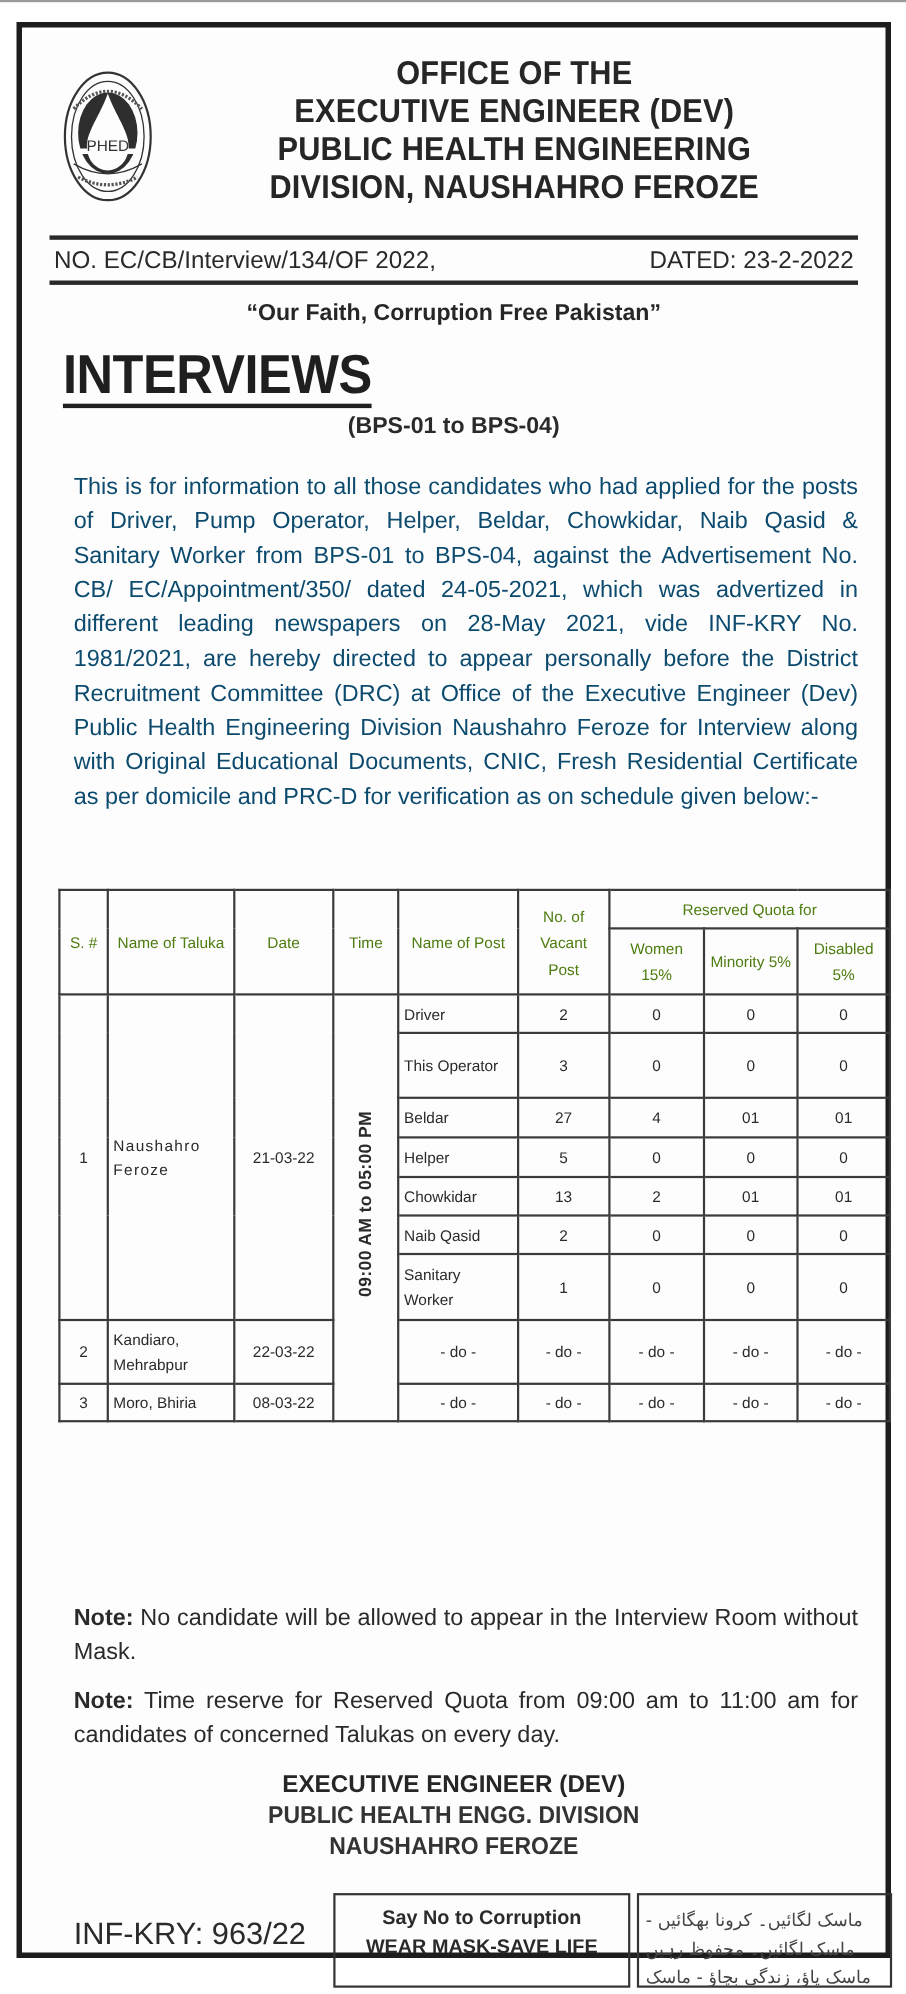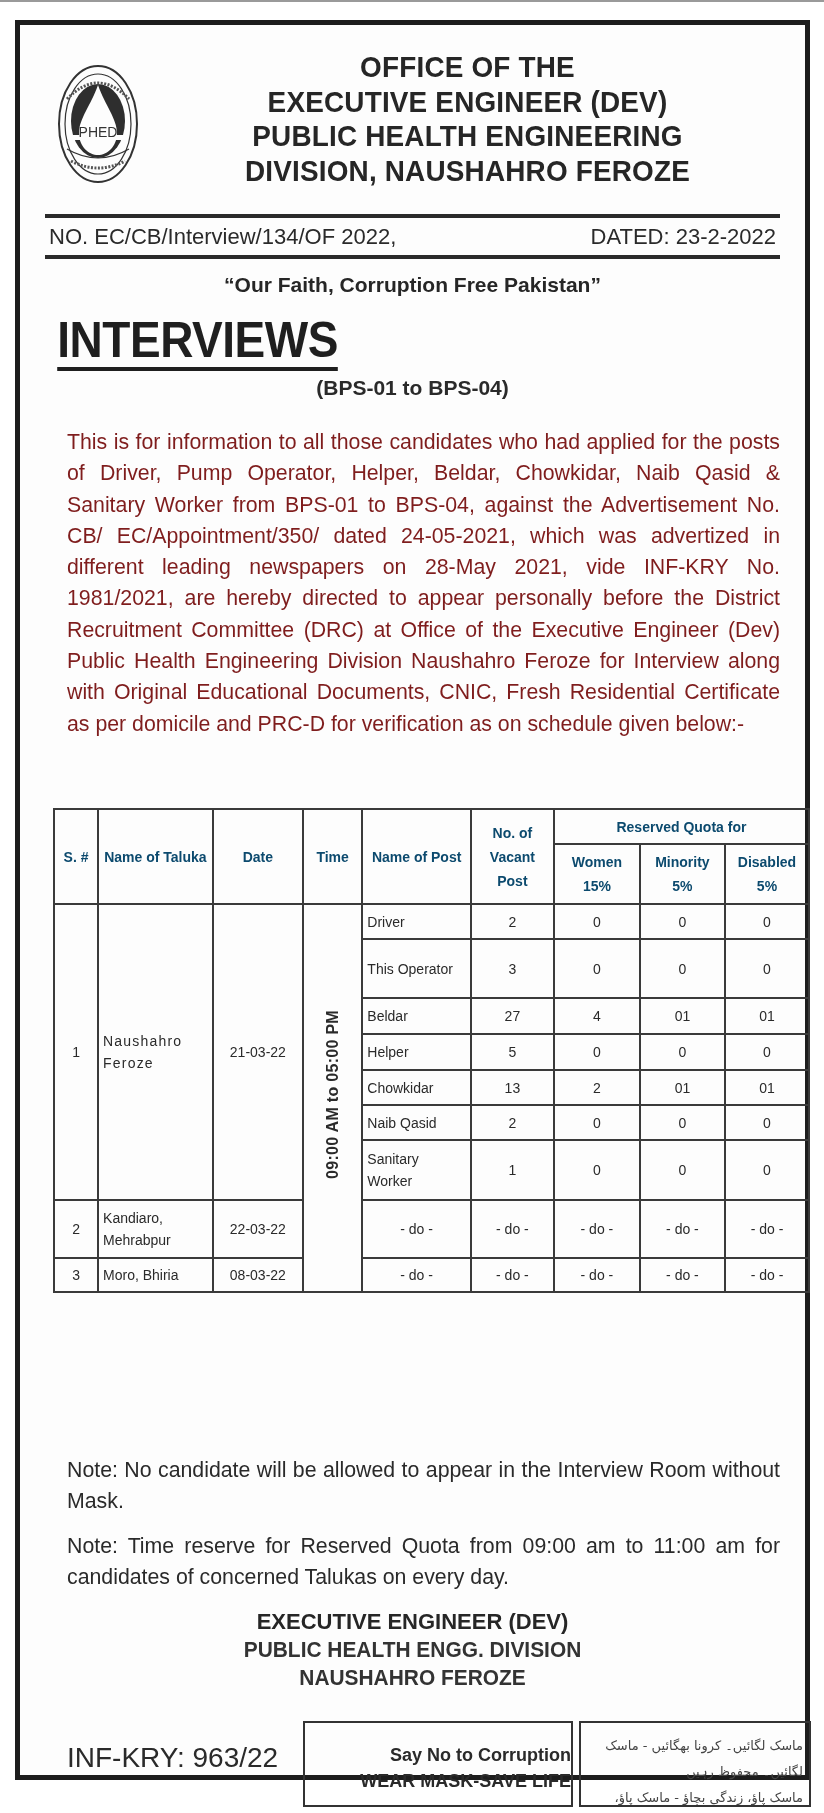--- a/index.html
+++ b/index.html
@@ -40,66 +40,66 @@
     display: inline-block; font-weight: bold; font-size: 50px; line-height: 54px; color: #1f1f1f;
     border-bottom: 4px solid #1f1f1f; padding-bottom: 0; letter-spacing: -0.5px;
     transform: scaleX(0.92);
   }
   .bps {
     position: absolute; left: 0; right: 0; top: 350px; text-align: center;
     font-weight: bold; font-size: 21px; line-height: 26px; color: #2a2a2a;
   }
   .body-text {
     position: absolute; left: 22px; right: 0; top: 402px;
-    font-size: 21.3px; line-height: 31.3px; text-align: justify; color: #7f1d1d;
+    font-size: 21.3px; line-height: 31.3px; text-align: justify; color: #0c4a6e;
   }
 
   
   .sched {
     position: absolute; left: 8px; top: 783px; width: 757px;
     border-collapse: collapse; font-size: 14px; color: #2a2a2a;
   }
   .sched th, .sched td { border: 2px solid #3a3a3a; text-align: center; vertical-align: middle; padding: 0 4px; }
-  .sched th { font-weight: bold; font-size: 14px; line-height: 24px; color: #0c4a6e; }
+  .sched th { font-weight: normal; font-size: 14px; line-height: 24px; color: #4d7c0f; }
   .sched td { line-height: 22px; }
   .sched td.post { text-align: left; }
   .sched td.taluka { text-align: left; }
   .sched td.time-cell { padding: 0; width: 58px; }
   .time-vert {
     display: inline-block; writing-mode: vertical-rl; transform: rotate(180deg);
     font-weight: bold; font-size: 16px; letter-spacing: 0.3px; color: #2a2a2a;
   }
   .spaced { letter-spacing: 1.2px; }
 
   .note {
     position: absolute; left: 22px; right: 0; font-size: 21.3px; line-height: 31px; color: #2a2a2a; text-align: justify;
   }
-  .note b { font-weight: normal; }
+  .note b { font-weight: bold; }
   .note1 { top: 1430px; }
   .note2 { top: 1506px; }
 
   .sign {
     position: absolute; left: 0; right: 0; top: 1583px; text-align: center; color: #262626;
   }
   .sign .l1 { font-weight: bold; font-size: 22px; line-height: 28px; }
   .sign .l2, .sign .l3 { font-size: 22px; line-height: 28px; font-weight: bold; color: #333; transform: scaleX(0.95); }
 
   .infkry {
     position: absolute; left: 22px; top: 1720px; font-size: 28px; line-height: 26px; color: #2a2a2a;
   }
   .box-corruption {
     position: absolute; left: 258px; top: 1696px; width: 270px; height: 86px;
-    border: 2px solid #333; text-align: right; padding-top: 20px;
+    border: 2px solid #333; text-align: center; padding-top: 8px;
   }
   .box-corruption .a { font-weight: bold; font-size: 18px; line-height: 24px; color: #2a2a2a; }
   .box-corruption .b { font-weight: bold; font-size: 18px; line-height: 24px; color: #2a2a2a; margin-top: 2px; }
   .box-urdu {
     position: absolute; left: 534px; top: 1696px; width: 232px; height: 86px;
-    border: 2px solid #333; direction: rtl; text-align: right; padding: 10px 6px 0 6px;
-    font-family: "DejaVu Sans", sans-serif; font-size: 13px; line-height: 26px; color: #444;
+    border: 2px solid #333; direction: rtl; text-align: left; padding: 10px 6px 0 6px;
+    font-family: "DejaVu Sans", sans-serif; font-size: 16px; line-height: 26px; color: #444;
   }
 </style>
 </head>
 <body>
 
 <div class="top-strip"></div>
 
 <div class="frame">
   <div class="inner">
 

